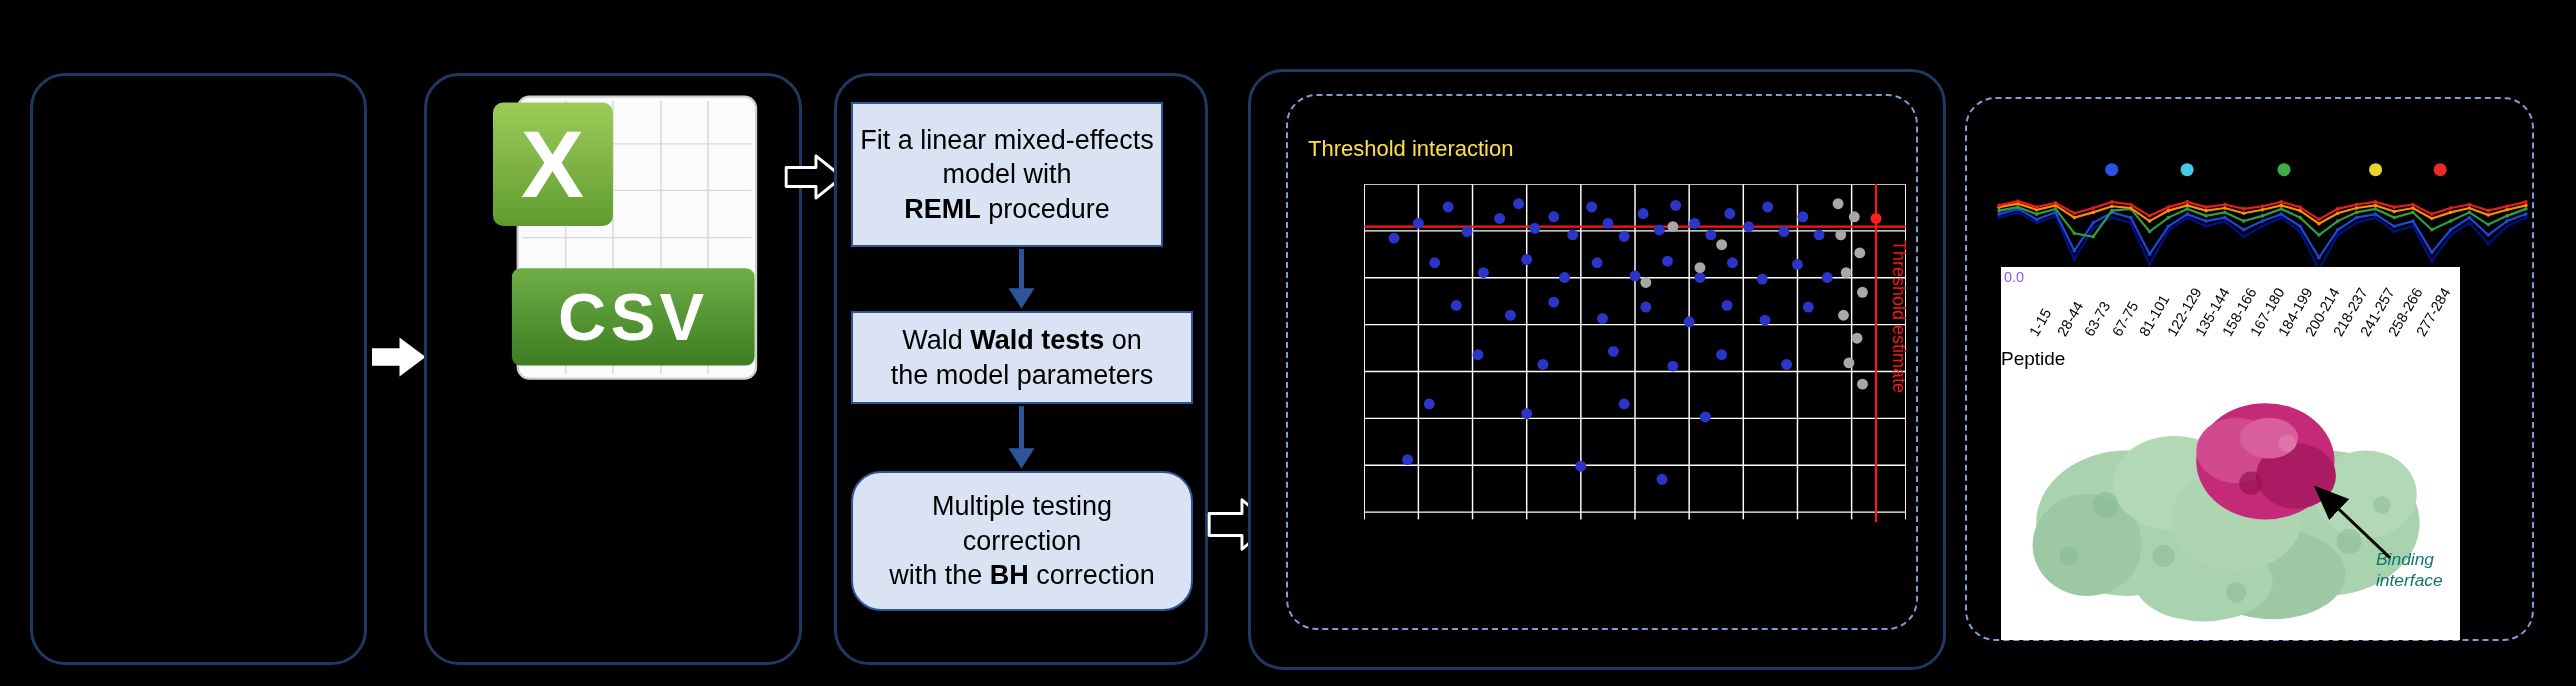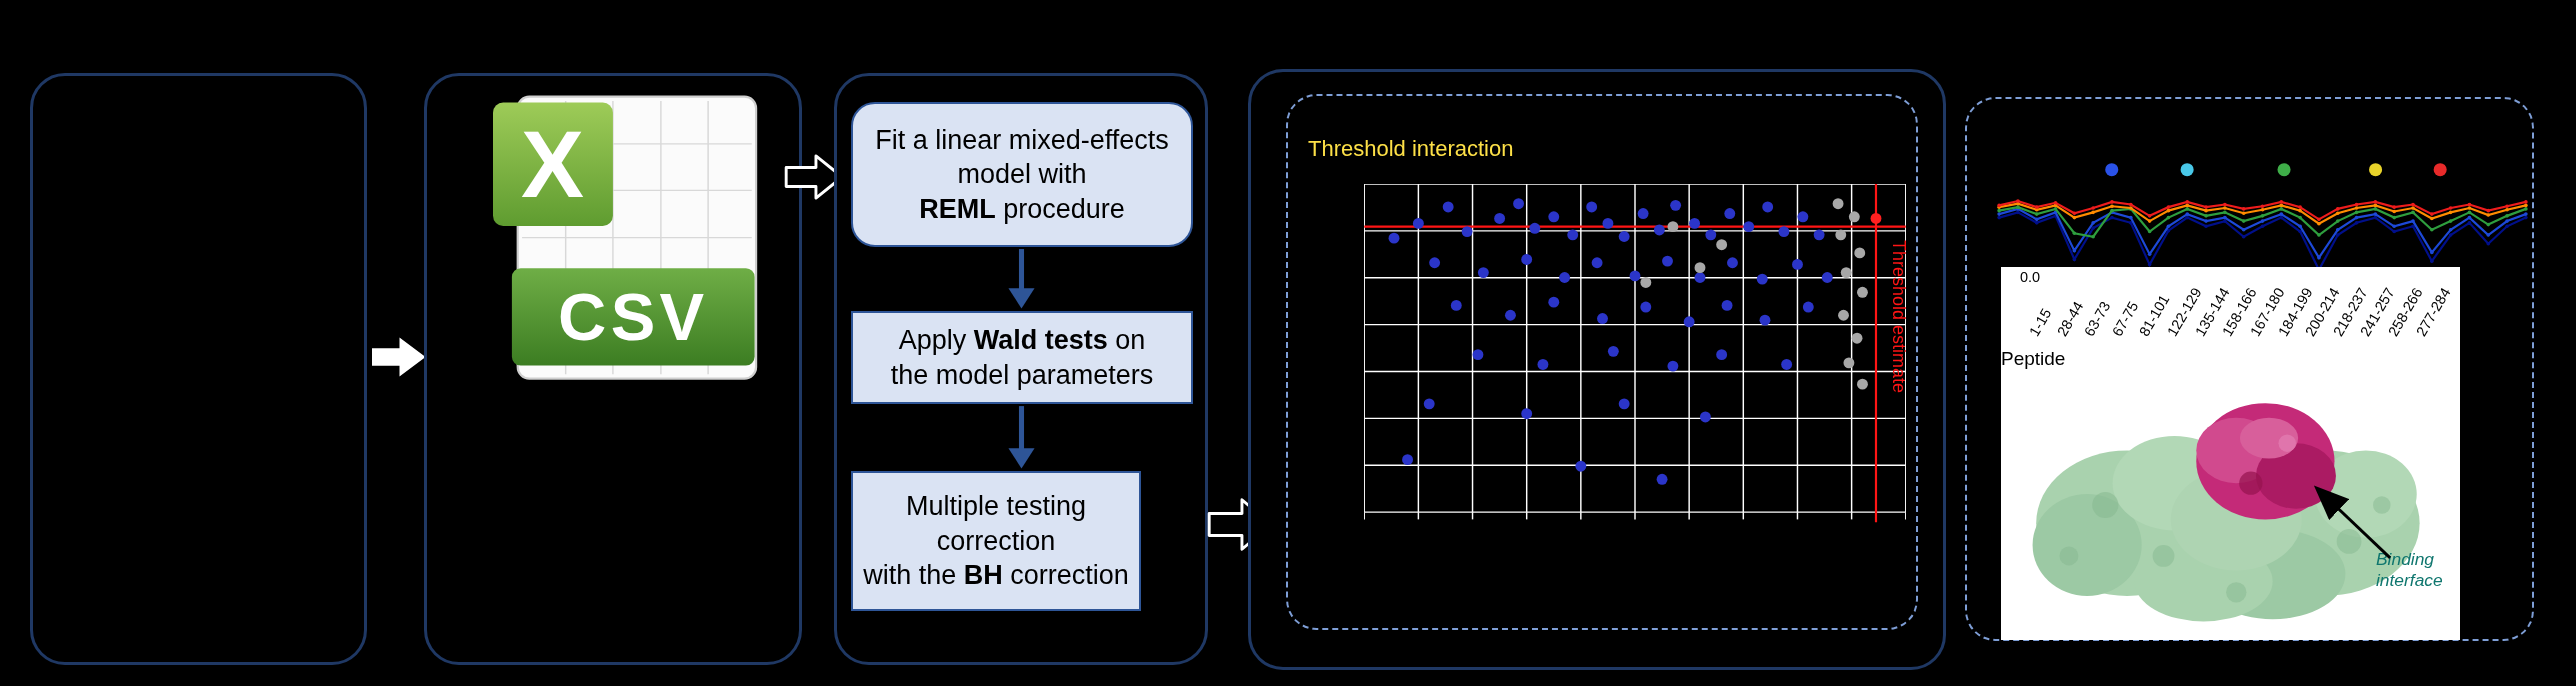--- a/index.html
+++ b/index.html
@@ -13,21 +13,21 @@
         font-size:27px;line-height:1.28;box-sizing:border-box;padding:0 5.8px;}
   .step-text{white-space:pre-line;}
   .downarrow{position:absolute;}
   .scatter-title{position:absolute;left:1308px;top:136px;width:480px;
                  color:#fde047;font-size:22px;}
   .scatter-right-label{position:absolute;left:1888px;top:240px;color:#ff1515;font-size:18px;
                  writing-mode:vertical-rl;}
   #scatter-svg{position:absolute;left:1364px;top:184px;}
   #profile-svg{position:absolute;left:1993px;top:161px;}
   #peptide-panel{position:absolute;left:2001px;top:267px;width:459px;height:373px;background:#fff;color:#000;}
-  .ytick{position:absolute;left:2.9px;top:1.5px;font-size:14.5px;color:#000000;margin-left:16px;}
+  .ytick{position:absolute;left:2.9px;top:1.5px;font-size:14.5px;color:#8b5cf6;}
   #xlabels{position:absolute;left:0;top:0;width:459px;height:80px;}
   .pep-label{position:absolute;font-size:14.5px;color:#000;white-space:nowrap;
              transform:rotate(-60deg);transform-origin:left center;}
   .axis-title{position:absolute;left:0;top:81px;width:459px;text-align:left;font-size:19px;color:#000;}
   #protein-svg{position:absolute;left:16.7px;top:107px;}
   .annot{position:absolute;left:375px;top:282px;width:109px;font-size:17.4px;line-height:1.18;color:#0f766e;font-style:italic;}
   #annot-arrow{position:absolute;left:0;top:0;pointer-events:none;}
   #csv-svg{position:absolute;left:493px;top:95px;}
 </style>
 </head>
@@ -70,37 +70,37 @@
     <rect x="26" y="238" width="334" height="134" rx="12" fill="url(#gr)"></rect>
     <text x="193" y="337" text-anchor="middle" font-family="Liberation Sans, sans-serif" font-size="92" font-weight="bold" letter-spacing="6" fill="#ffffff">CSV</text>
   </svg>
 
   <svg class="blockarrow" style="left:784px;top:153px;" width="61" height="48" viewBox="0 0 84 66">
     <polygon points="3,20 44,20 44,4 80,33 44,62 44,46 3,46" fill="#000000" stroke="#ffffff" stroke-width="4" stroke-linejoin="round"></polygon>
   </svg>
 
   <div class="panel" style="left:834px;top:73px;width:374px;height:592px;"></div>
 
-  <div class="step" style="left:851px;top:102px;width:342px;height:145px;border-radius:24px;">
+  <div class="step" style="left:851px;top:102px;width:312px;height:145px;">
     <div class="step-text"><span>Fit a linear mixed-effects model with
 </span><b>REML</b><span> procedure</span></div>
   </div>
   <svg class="downarrow" style="left:1007px;top:249px;" width="29" height="61" viewBox="0 0 40 84">
     <line x1="20" y1="0" x2="20" y2="56" stroke="#2e5597" stroke-width="7"></line>
     <polygon points="2,54 38,54 20,82" fill="#2e5597"></polygon>
   </svg>
   <div class="step" style="left:851px;top:311px;width:342px;height:93px;">
-    <div class="step-text"><span>Apply </span><b>Wald tests</b><span> on
+    <div class="step-text"><span>Wald </span><b>Wald tests</b><span> on
 the model parameters</span></div>
   </div>
   <svg class="downarrow" style="left:1007px;top:406px;" width="29" height="64" viewBox="0 0 40 88">
     <line x1="20" y1="0" x2="20" y2="60" stroke="#2e5597" stroke-width="7"></line>
     <polygon points="2,58 38,58 20,86" fill="#2e5597"></polygon>
   </svg>
-  <div class="step" style="left:851px;top:471px;width:290px;height:140px;">
+  <div class="step" style="left:851px;top:471px;width:342px;height:140px;border-radius:30px;">
     <div class="step-text"><span>Multiple testing
 correction
 with the </span><b>BH</b><span> correction</span></div>
   </div>
 
   <svg class="blockarrow" style="left:1207px;top:496px;" width="67" height="57" viewBox="0 0 92 78">
     <polygon points="3,24 48,24 48,5 88,39 48,73 48,54 3,54" fill="#000000" stroke="#ffffff" stroke-width="4" stroke-linejoin="round"></polygon>
   </svg>
 
   <div class="panel" style="left:1248px;top:69px;width:698px;height:601px;"></div>

